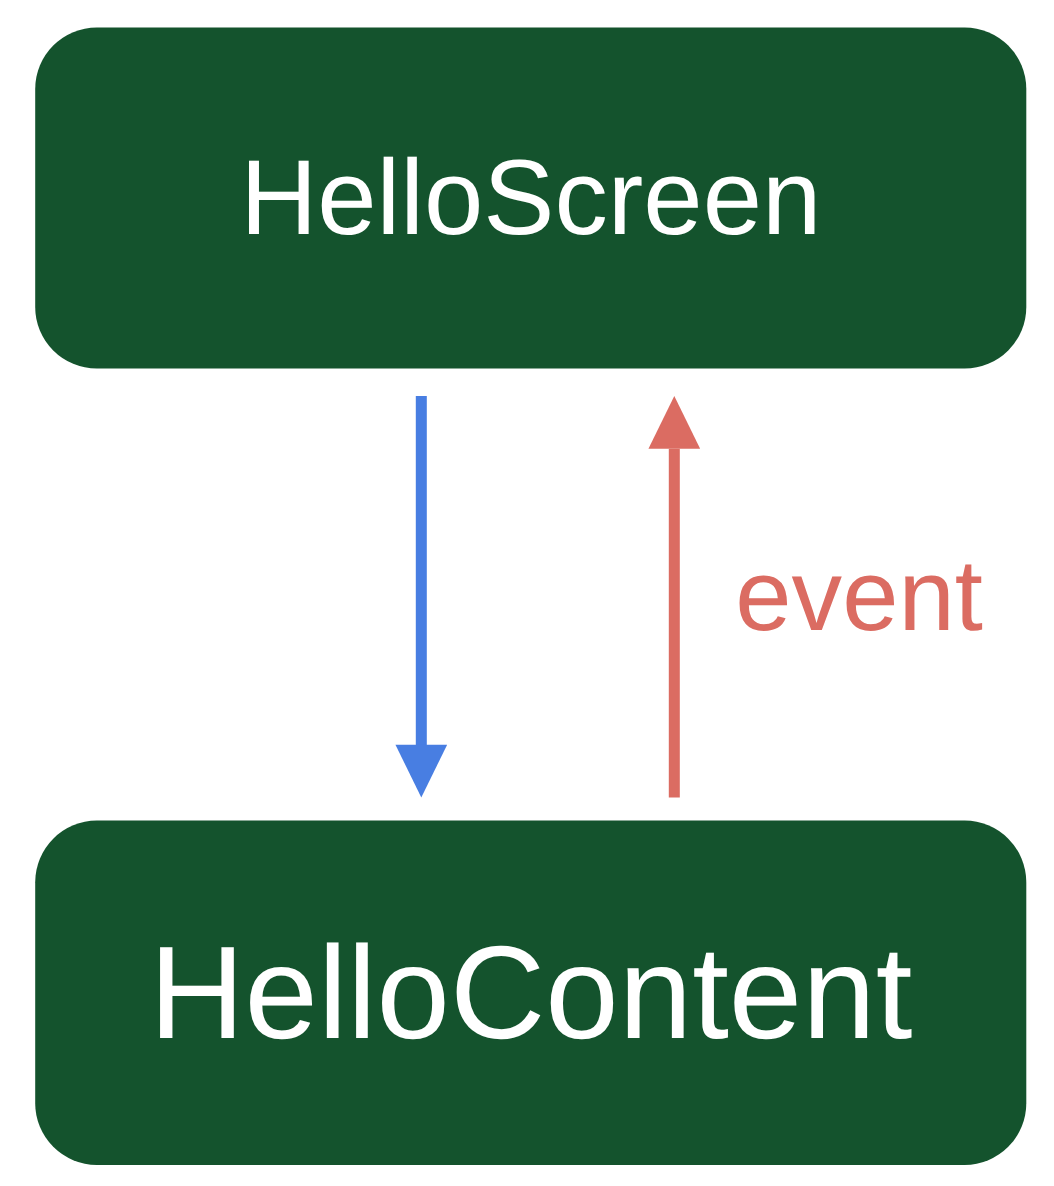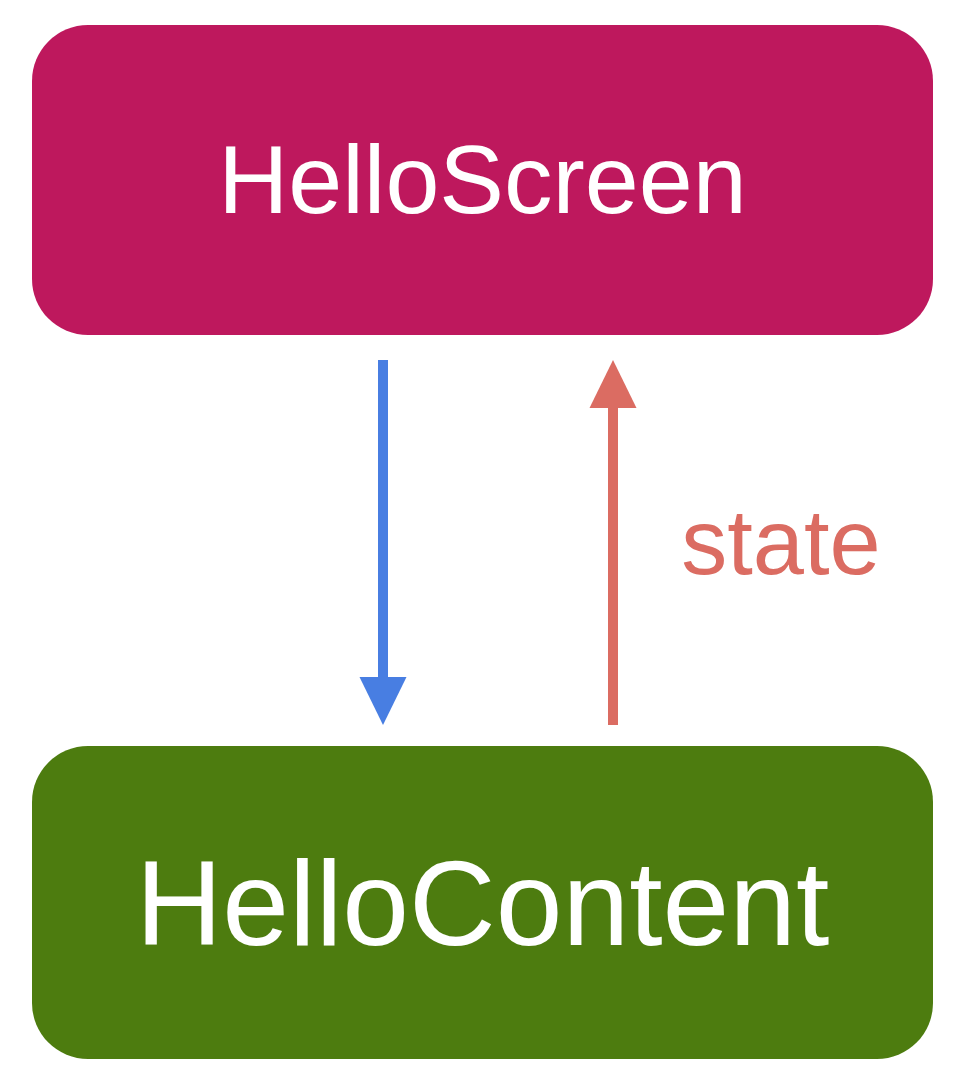--- a/index.html
+++ b/index.html
@@ -57,34 +57,34 @@
     white-space: nowrap;
   }
   .label-state { left: 222px; color: #487EE2; }
   .label-event { left: 781px; color: #DB6C62; }
 </style>
 </head>
 <body>
 
 <div class="canvas">
 
-  <div class="box box-top" style="background: #be185d;">
+  <div class="box box-top" style="background: #14532d;">
     <span class="box-label" style="color: rgb(255, 255, 255);">HelloScreen</span>
   </div>
 
   <svg class="arrow-svg arrow-state" viewBox="0 0 56 366">
     <rect x="23" y="0" width="10" height="318" fill="#487EE2"></rect>
     <polygon points="4.5,317 51.5,317 28,365" fill="#487EE2"></polygon>
   </svg>
 
   <svg class="arrow-svg arrow-event" viewBox="0 0 56 366">
     <polygon points="28,0 4.5,48 51.5,48" fill="#DB6C62"></polygon>
     <rect x="23" y="48" width="10" height="317" fill="#DB6C62"></rect>
   </svg>
 
 
-  <span class="flow-label label-event" style="color: rgb(219, 108, 98);">state</span>
+  <span class="flow-label label-event" style="color: rgb(219, 108, 98);">event</span>
 
-  <div class="box box-bottom" style="background: #4d7c0f;">
+  <div class="box box-bottom" style="background: #14532d;">
     <span class="box-label" style="color: rgb(255, 255, 255);">HelloContent</span>
   </div>
 
 </div>
 
 </body></html>

